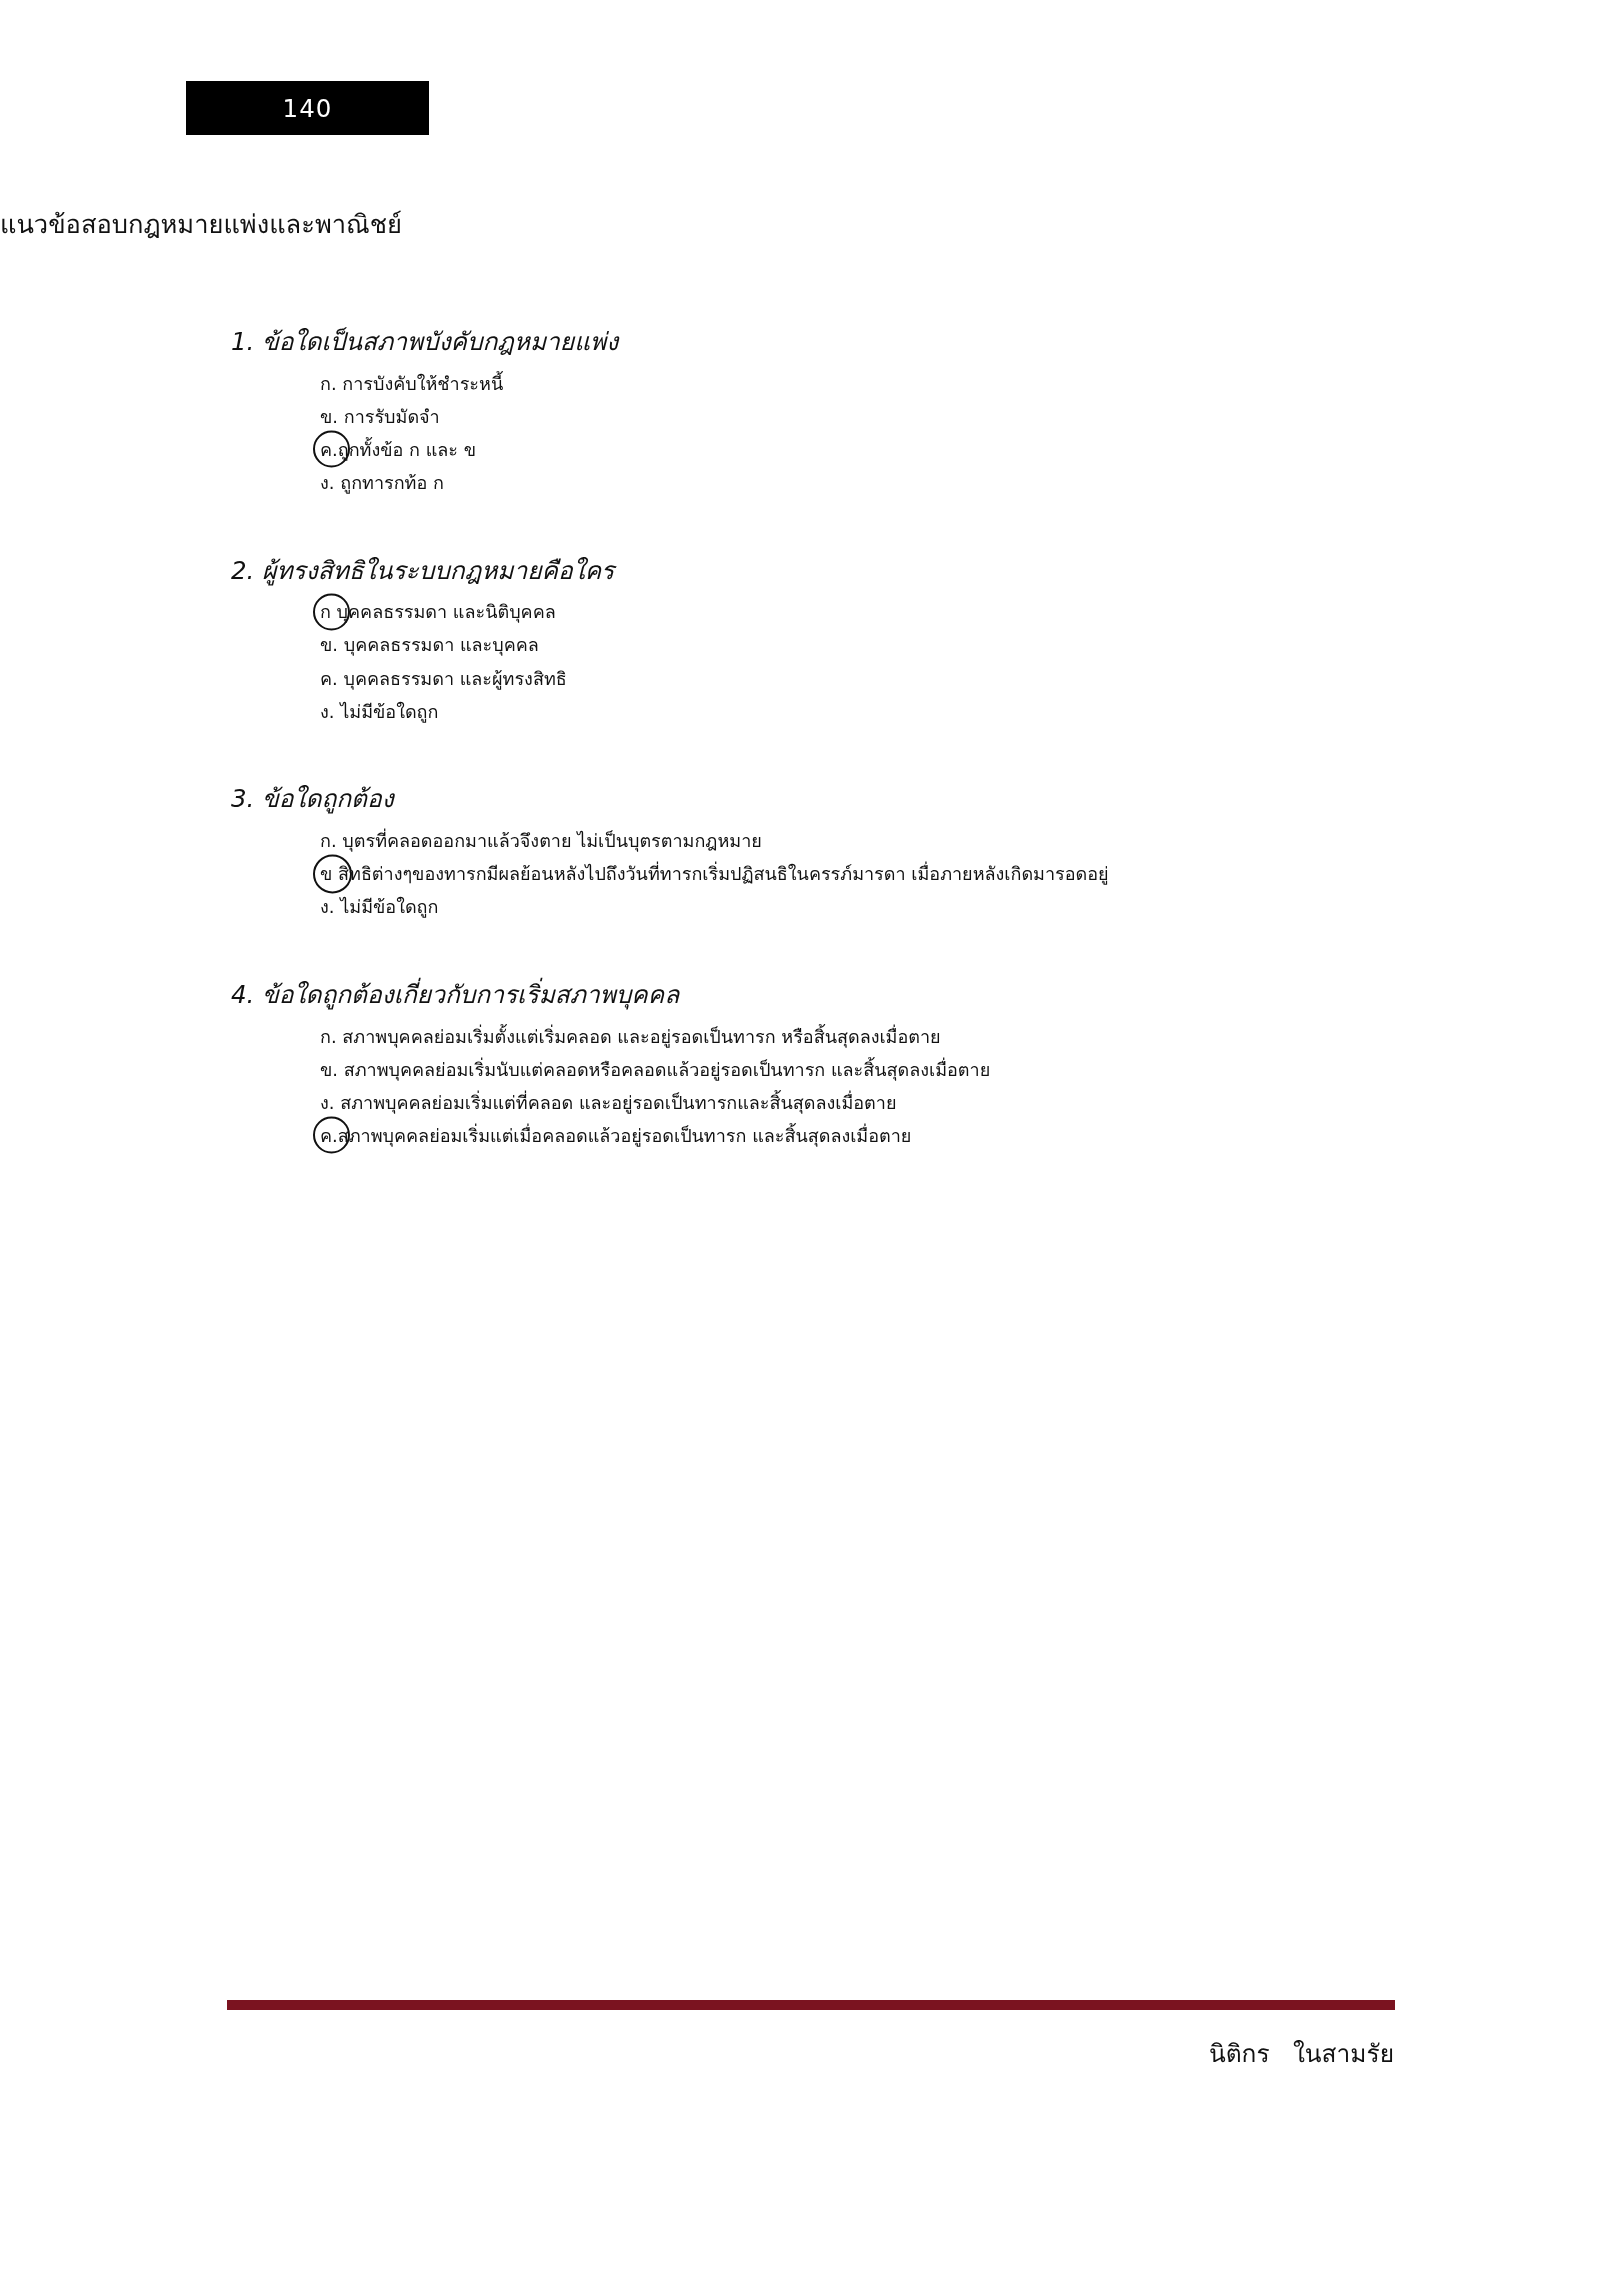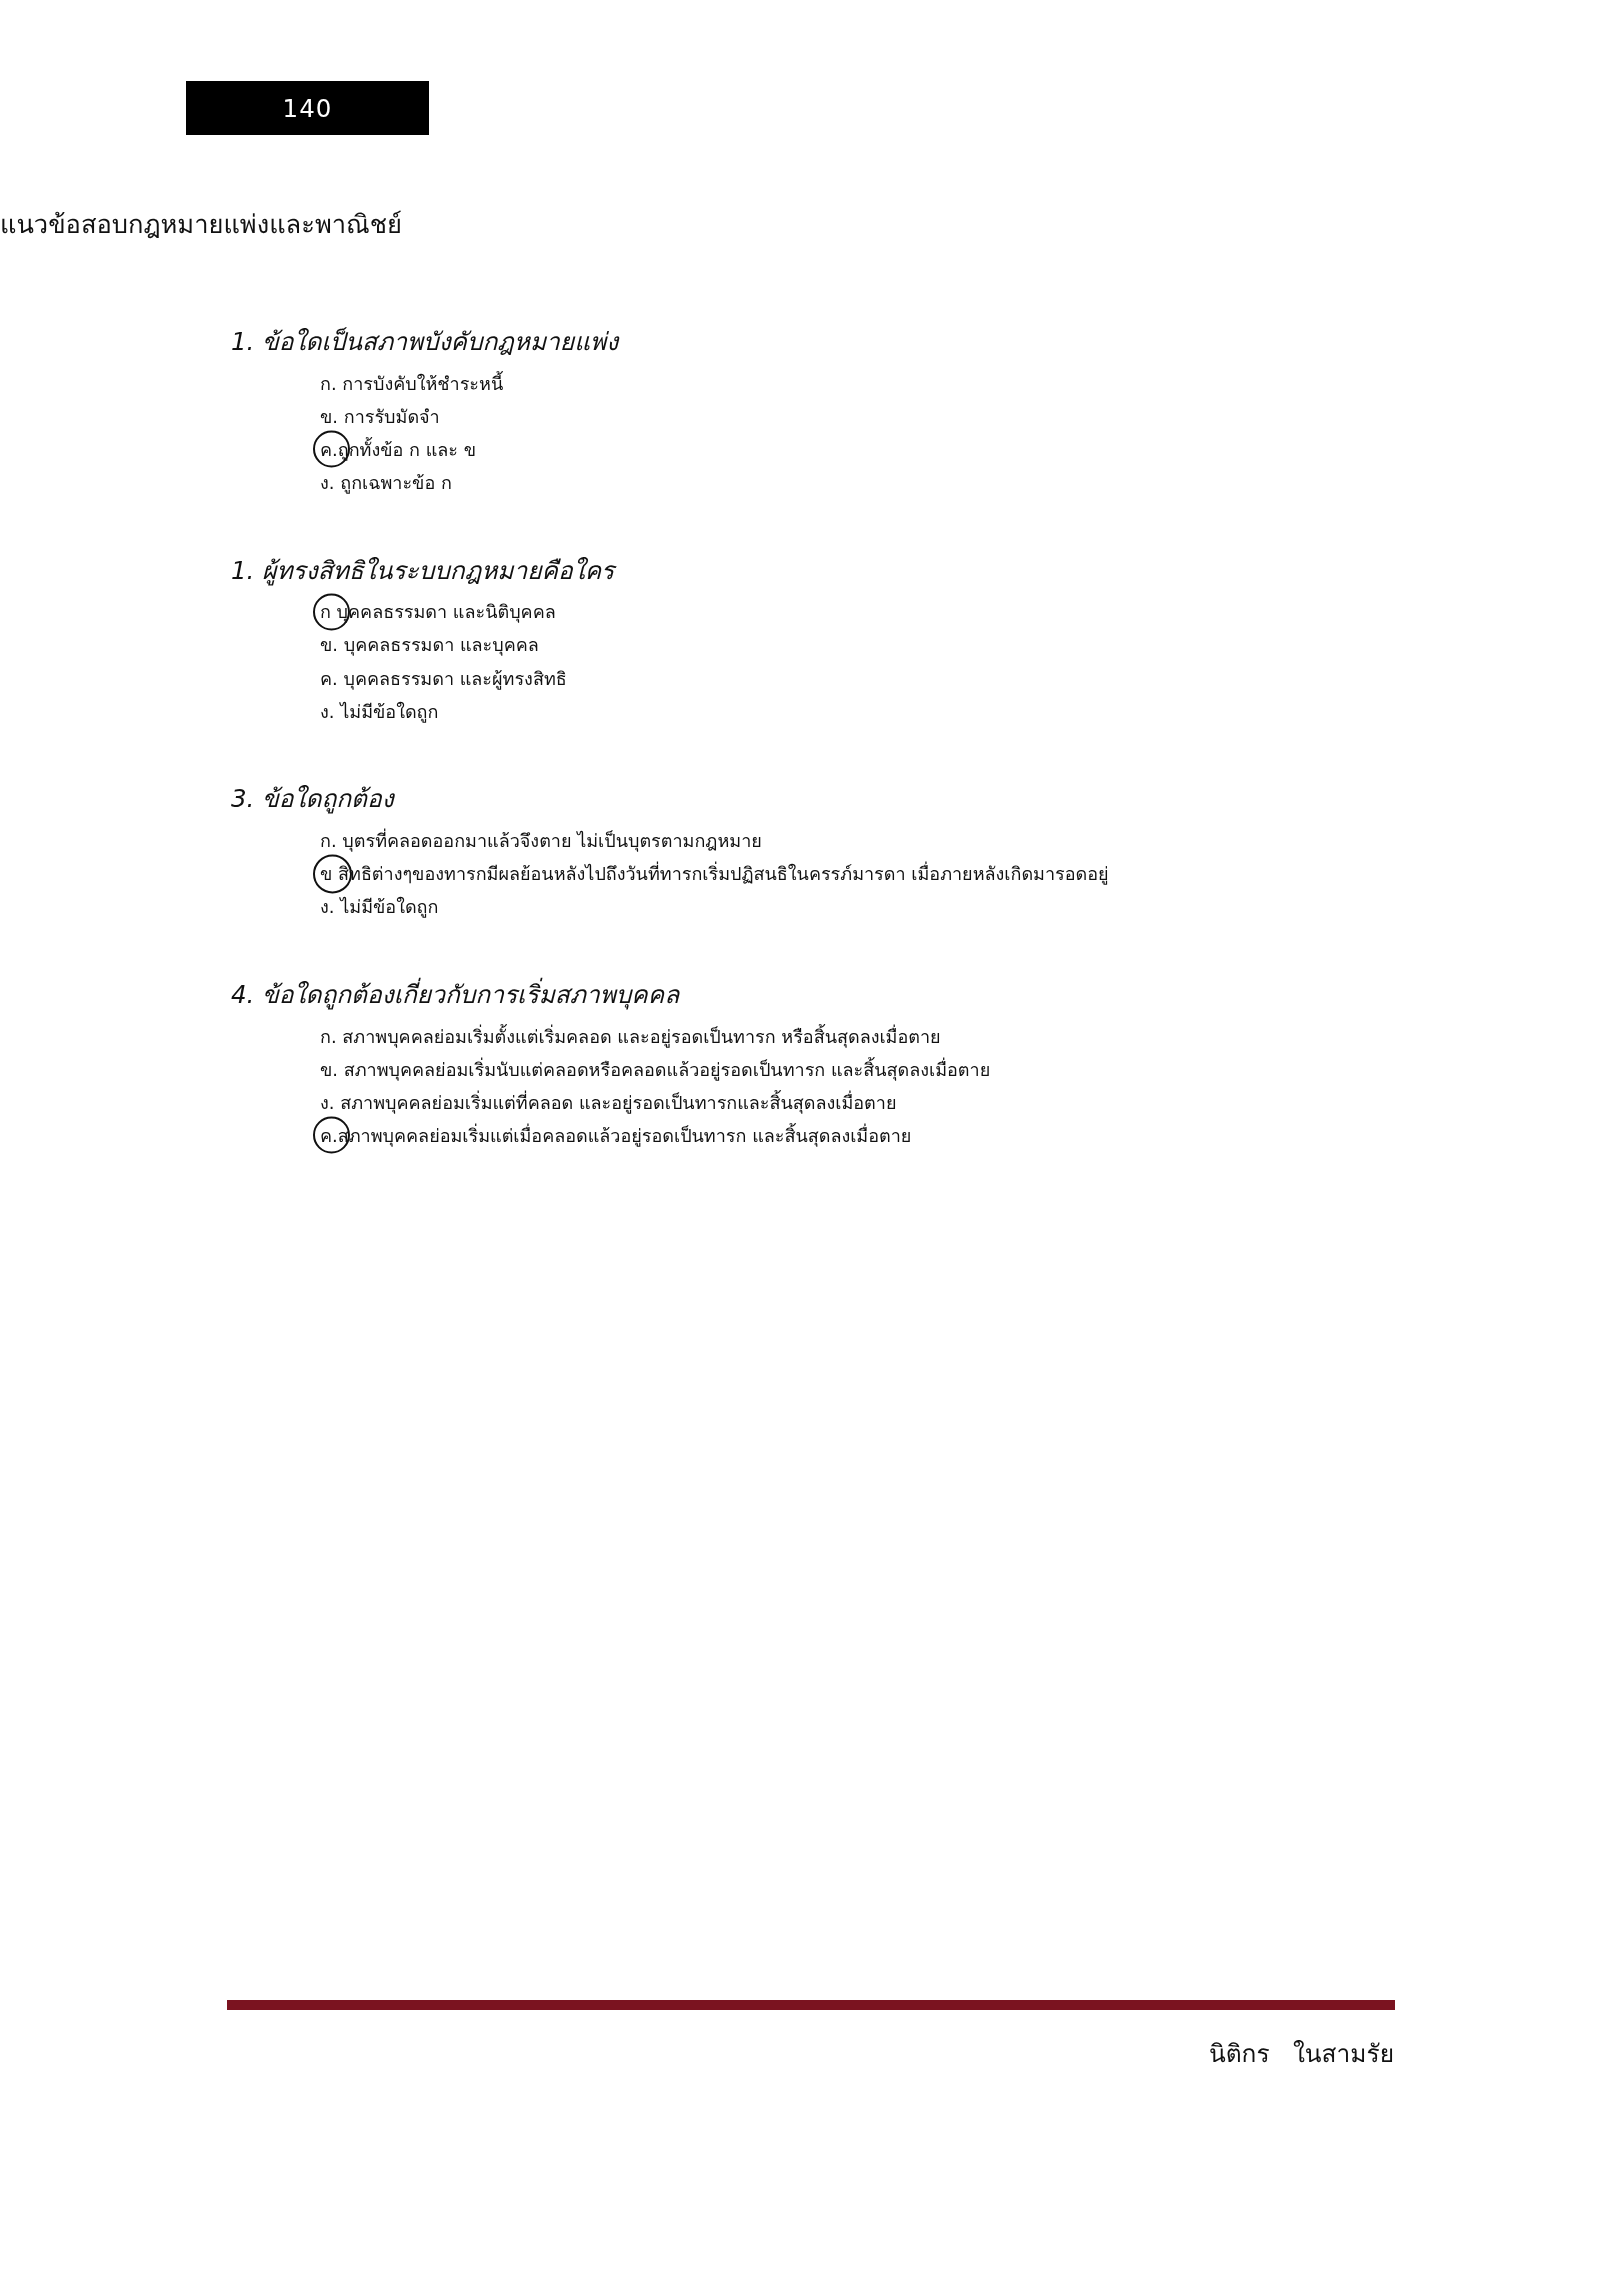--- a/index.html
+++ b/index.html
@@ -141,29 +141,29 @@
           <span>ก. การบังคับให้ชำระหนี้</span>
         </div>
         <div class="choice">
           <span>ข. การรับมัดจำ</span>
         </div>
         <div class="choice circled">
           <span class="circle-mark"></span>
           <span>ค.ถูกทั้งข้อ ก และ ข</span>
         </div>
         <div class="choice">
-          <span>ง. ถูกเฉพาะข้อ ก</span>
+          <span>ง. ถูกทารกท้อ ก</span>
         </div>
       </div>
     </div>
 
     <div class="spacer-q"></div>
 
     <div class="question">
-      <div class="q-stem">1. ผู้ทรงสิทธิในระบบกฎหมายคือใคร</div>
+      <div class="q-stem">2. ผู้ทรงสิทธิในระบบกฎหมายคือใคร</div>
       <div class="choices">
         <div class="choice circled">
           <span class="circle-mark"></span>
           <span>ก บุคคลธรรมดา และนิติบุคคล</span>
         </div>
         <div class="choice">
           <span>ข. บุคคลธรรมดา และบุคคล</span>
         </div>
         <div class="choice">
           <span>ค. บุคคลธรรมดา และผู้ทรงสิทธิ</span>

